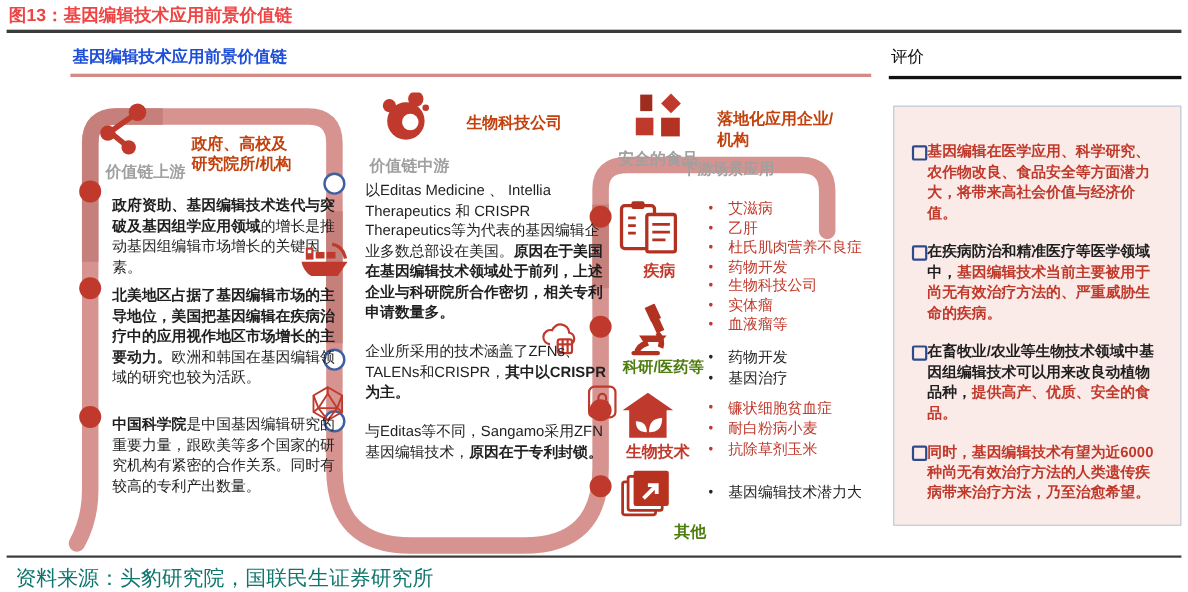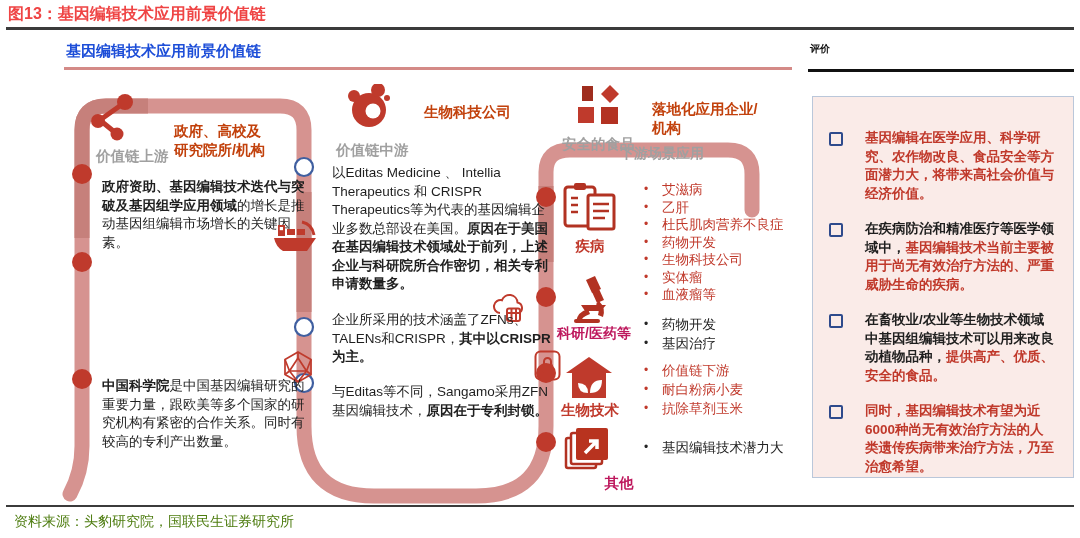--- a/index.html
+++ b/index.html
@@ -4,41 +4,41 @@
 <style>
   html,body{margin:0;padding:0;background:#fff;}
   #screen{position:relative;width:1080px;height:538px;background:#fff;overflow:hidden;
           font-family:"Liberation Sans","DejaVu Sans",sans-serif;color:#1f1f1f;}
   .abs{position:absolute;}
   .b{font-weight:bold;}
   .fig-title{position:absolute;left:8px;top:4px;font-size:16px;font-weight:bold;color:#ef4444;}
   .fig-rule{position:absolute;left:6px;right:6px;top:27px;height:2.5px;background:#3b3b3b;}
   .diagram-title{position:absolute;left:66px;top:42px;font-size:15px;font-weight:bold;color:#1d4ed8;}
   .diagram-rule{position:absolute;left:64px;top:67px;width:728px;height:2.5px;background:#d48a87;}
-  .eval-title{position:absolute;left:810px;top:42px;font-size:10px;font-weight:bold;color:#111;}
+  .eval-title{position:absolute;left:810px;top:42px;font-size:15px;font-weight:normal;color:#111;}
   .eval-rule{position:absolute;left:808px;top:69px;width:266px;height:2.5px;background:#111;}
   .eval-panel{position:absolute;left:812px;top:96px;width:262px;height:382px;background:#faebe8;
               border:1px solid #bac7da;box-sizing:border-box;padding:32px 18px 0 16px;}
-  .eval-item{display:flex;gap:22px;margin-bottom:17px;font-size:13.5px;line-height:18.5px;font-weight:bold;}
+  .eval-item{display:flex;gap:0;margin-bottom:17px;font-size:13.5px;line-height:18.5px;font-weight:bold;}
   .chk{flex:0 0 auto;width:10px;height:10px;border:2.5px solid #2e4a8c;border-radius:2px;margin-top:3px;background:transparent;}
   .ev-black{color:#1f1f1f;}
   .ev-red{color:#c0392b;}
   .gray-label{position:absolute;font-weight:bold;color:#a0a0a0;font-size:14.5px;}
   .entity{position:absolute;font-weight:bold;color:#c2410c;font-size:14.5px;line-height:19px;white-space:pre-line;}
   .para{position:absolute;font-size:13.5px;line-height:18.5px;color:#1f1f1f;}
-  .cat-label{position:absolute;font-weight:bold;font-size:14.5px;text-align:center;}
+  .cat-label{position:absolute;font-weight:bold;font-size:14.5px;text-align:right;}
   .cat-red{color:#c0392b;}
-  .cat-ink{color:#be185d;}
+  .cat-ink{color:#4d7c0f;}
   .cat-list{position:absolute;font-size:13.5px;}
   .cat-item{display:flex;align-items:flex-start;}
   .cat-item .dot{width:10px;margin-right:8px;font-size:12px;}
   .red-list{color:#c0392b;}
   .ink-list{color:#242424;}
   .footer-rule{position:absolute;left:6px;right:6px;top:505px;height:2px;background:#3b3b3b;}
-  .footer{position:absolute;left:14px;top:513px;font-size:14px;color:#4d7c0f;}
+  .footer{position:absolute;left:14px;top:513px;font-size:19px;color:#0f766e;}
 </style>
 </head>
 <body>
 
 <div id="screen">
 
   <div class="fig-title">图13：基因编辑技术应用前景价值链</div>
   <div class="fig-rule"></div>
 
   <div class="diagram-title">基因编辑技术应用前景价值链</div>
@@ -76,20 +76,23 @@
   </div>
   <svg class="abs" style="left:272px;top:220px" width="46" height="38" viewBox="0 0 46 38">
     <path d="M30 2 q10 2 12 13" stroke="#bf3a2c" stroke-width="3" fill="none"></path>
     <rect x="6" y="5" width="7" height="11" fill="#bf3a2c"></rect>
     <rect x="7.8" y="7" width="3.2" height="3.2" fill="#fff"></rect>
     <rect x="15" y="9" width="8" height="6" fill="#bf3a2c"></rect>
     <rect x="25" y="9" width="8" height="6" fill="#bf3a2c"></rect>
     <path d="M2 18 L44 18 L35 31 L11 31 Q4 27 2 18 Z" fill="#bf3a2c"></path>
   </svg>
 
+  <div class="para" style="left:102px;top:260px;width:210px">
+    <span class="b">北美地区占据了基因编辑市场的主导地位，美国把基因编辑在疾病治疗中的应用视作地区市场增长的主要动力。</span><span>欧洲和韩国在基因编辑领域的研究也较为活跃。</span>
+  </div>
   <svg class="abs" style="left:281px;top:350px" width="34" height="34" viewBox="0 0 34 34">
     <g fill="none" stroke="#bf3a2c" stroke-width="1.7">
       <polygon points="17,2 30,9.5 30,24.5 17,32 4,24.5 4,9.5"></polygon>
       <polygon points="17,8 25.5,21 8.5,21"></polygon>
       <path d="M17 2 L17 8 M30 9.5 L25.5 21 M4 9.5 L8.5 21 M17 32 L25.5 21 M17 32 L8.5 21 M4 24.5 L8.5 21 M30 24.5 L25.5 21"></path>
     </g>
   </svg>
 
   <div class="para" style="left:102px;top:377px;width:210px">
     <span class="b">中国科学院</span><span>是中国基因编辑研究的重要力量，跟欧美等多个国家的研究机构有紧密的合作关系。同时有较高的专利产出数量。</span>
@@ -205,21 +208,21 @@
     <polygon points="23,1 46,17 40,17 40,42 6,42 6,17 0,17" fill="#bf3a2c"></polygon>
     <g fill="#fff">
       <path d="M22 37 q-10 0 -10 -10 q10 0 10 10 z"></path>
       <path d="M24 37 q0 -13 12 -13 q0 13 -12 13 z"></path>
     </g>
   </svg>
   <div class="cat-label cat-red" style="left:553px;top:401px;width:74px">生物技术</div>
   <div class="cat-list red-list" style="left:644px;top:361px;line-height:19px">
     <div class="cat-item">
         <span class="dot">•</span>
-        <span>价值链下游</span>
+        <span>镰状细胞贫血症</span>
       </div>
     <div class="cat-item">
         <span class="dot">•</span>
         <span>耐白粉病小麦</span>
       </div>
     <div class="cat-item">
         <span class="dot">•</span>
         <span>抗除草剂玉米</span>
       </div>
   </div>

